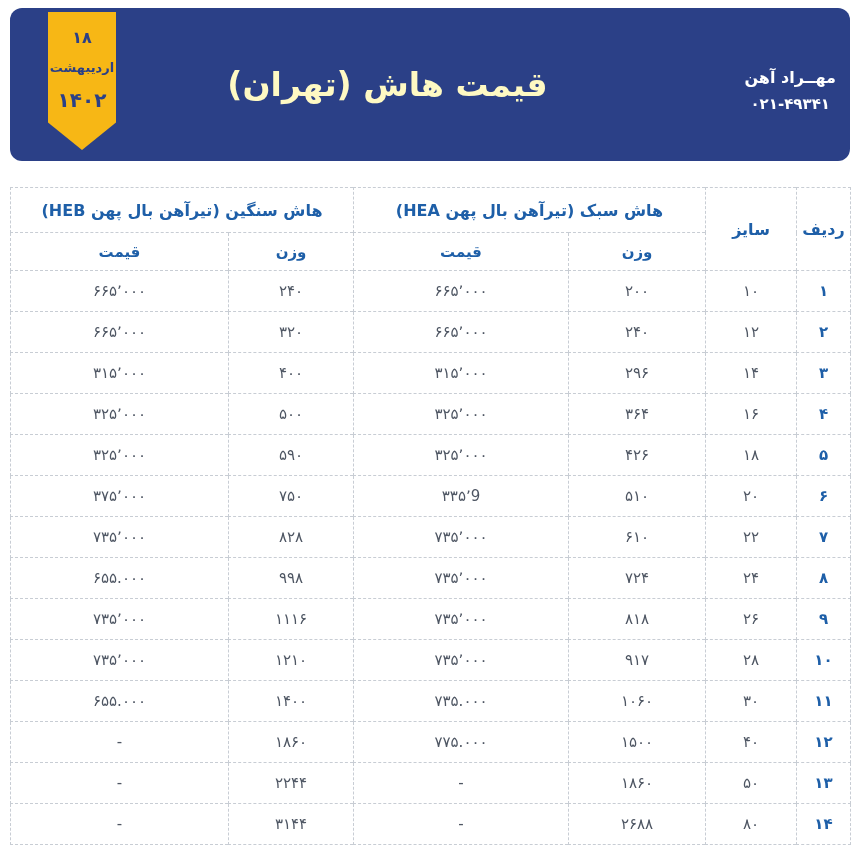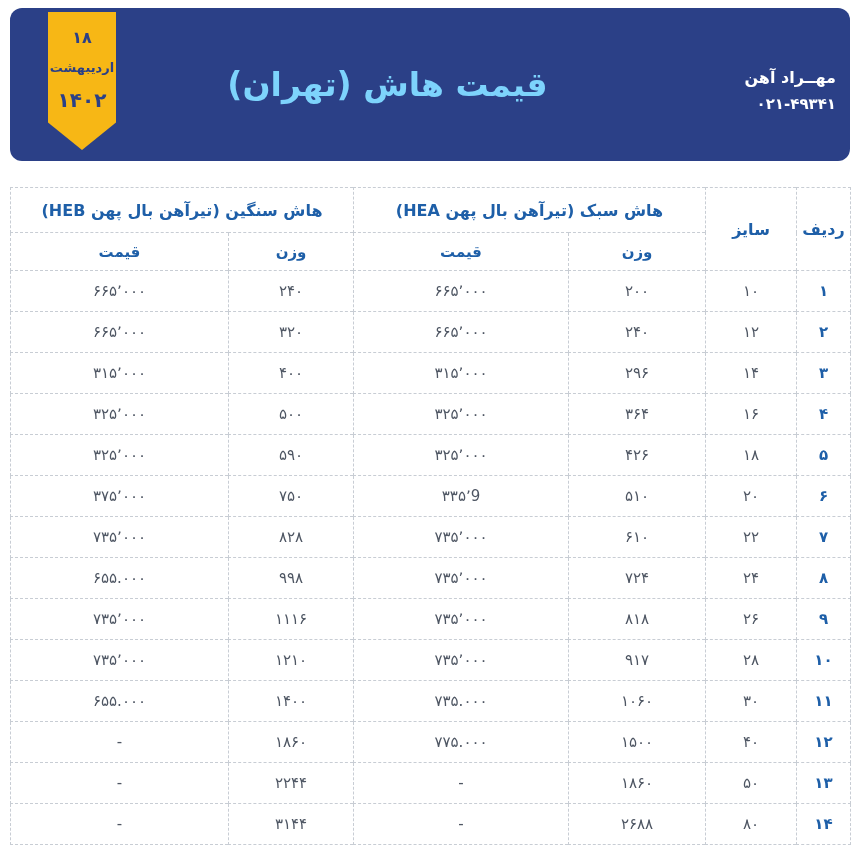--- a/index.html
+++ b/index.html
@@ -19,24 +19,24 @@
   .ribbon{position:absolute;left:38px;top:4px;width:68px;height:138px;
     background:var(--ribbon);
     clip-path:polygon(0 0,100% 0,100% 80%,50% 100%,0 80%);
     display:flex;flex-direction:column;align-items:center;
     padding-top:16px;gap:13px;color:var(--header-bg);font-weight:bold;}
   .ribbon .day{font-size:16px;}
   .ribbon .month{font-size:13px;text-align:right;}
   .ribbon .year{font-size:20px;}
   .title{position:absolute;left:150px;right:235px;top:0;height:100%;
     display:flex;align-items:center;justify-content:center;
-    color:#7dd3fc;font-size:33px;font-weight:bold;direction:rtl;}
+    color:#fef9c3;font-size:33px;font-weight:bold;direction:rtl;}
   .brand{position:absolute;right:14px;top:44px;height:76px;
     display:flex;flex-direction:row-reverse;align-items:center;gap:6px;color:#fff;}
-  .brand-texts{display:flex;flex-direction:column;align-items:flex-start;gap:8px;direction:rtl;}
+  .brand-texts{display:flex;flex-direction:column;align-items:center;gap:8px;direction:rtl;}
   .brand-name{font-size:16px;font-weight:bold;}
   .brand-phone{font-size:15px;font-weight:bold;letter-spacing:1px;}
   .logo{position:relative;width:102px;height:72px;}
   .logo-latin{position:absolute;right:0;top:10px;font-size:8px;letter-spacing:3px;
     color:#c6cedf;font-weight:bold;}
   .logo-wordmark{position:absolute;right:0;bottom:6px;font-size:28px;font-weight:bold;
     color:#f4f6fb;direction:rtl;line-height:1;}
   .logo-crane{position:absolute;left:0;top:2px;}
 
   

